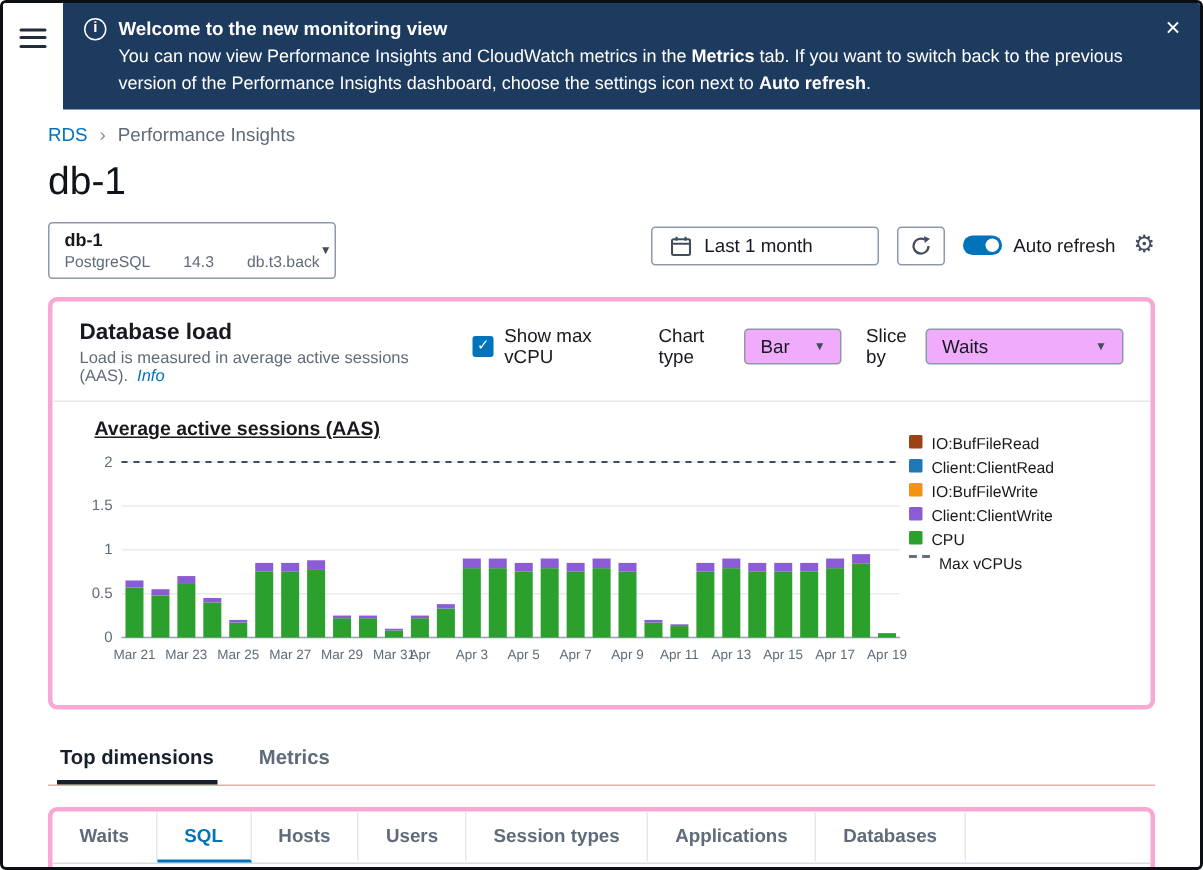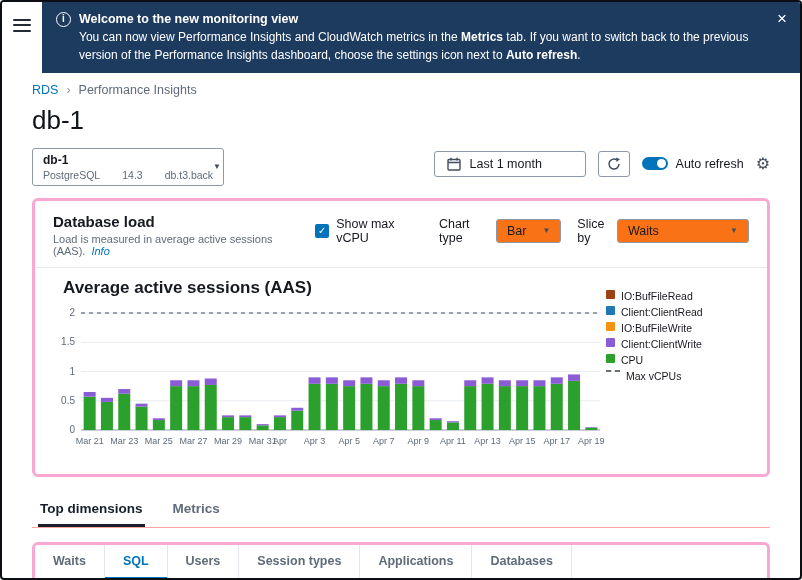--- a/index.html
+++ b/index.html
@@ -45,27 +45,27 @@
   .card { border:3px solid #f9a8d4; border-radius:6px; background:#fff; }
   .card-header { display:flex; justify-content:space-between; align-items:flex-start; padding:12px 18px 10px 18px; }
   .panel-title { font-size:15px; font-weight:700; }
   .panel-sub { font-size:11px; color:#5f6b7a; margin-top:3px; }
   .info-link { color:#0073bb; margin-left:6px; cursor:pointer;font-style:italic; }
   .header-controls { display:flex; align-items:center; gap:16px; font-size:12.5px; padding-top:4px; }
   .checkbox-wrap { display:flex; align-items:center; gap:7px; cursor:pointer; }
   .checkbox { width:14px; height:14px; background:#0073bb; border-radius:2px; color:#fff; font-size:10px; display:flex; align-items:center; justify-content:center; flex:none; }
   .select-group { display:flex; align-items:center; gap:8px; }
   .select-label { color:#16191f; }
-  .select-box { border:1px solid #8d99a8; border-radius:3px; padding:4px 10px; display:flex; align-items:center; gap:16px; cursor:pointer; background:#f97316; }
+  .select-box { border:1px solid #8d99a8; border-radius:3px; padding:4px 10px; display:flex; align-items:center; gap:16px; cursor:pointer; background:#f0abfc; }
   .select-box.wide { min-width:132px; justify-content:space-between; }
   .divider { border-top:1px solid #e4e8ec; }
 
   .chart-wrap { display:flex; padding:8px 12px 12px 18px; }
   .chart-left { flex:1; }
-  .chart-title { font-size:17px; font-weight:700; margin:2px 0 2px 10px; }
+  .chart-title { font-size:13px; font-weight:700; margin:2px 0 2px 10px;text-decoration:underline; }
   .legend { width:150px; padding-top:14px; display:flex; flex-direction:column; gap:4px; font-size:10.5px; }
   .legend-item { display:flex; align-items:flex-start; gap:6px; }
   .legend-swatch { width:9px; height:9px; border-radius:1px; flex:none; }
   .legend-dash { width:14px; border-top:2px dashed #687078; flex:none; }
 
   .main-tabs { display:flex; gap:26px; margin-top:16px; border-bottom:1px solid #fca5a5; padding:0 6px; }
   .main-tab { padding:8px 2px; font-size:13.5px; font-weight:700; color:#5f6b7a; cursor:pointer; border-bottom:3px solid transparent; }
   .main-tab.active { color:#16202b; border-bottom-color:#16202b; }
 
   .card-bottom { margin-top:14px; border-radius:6px 6px 0 0; border-bottom:none; overflow:hidden; }
@@ -303,20 +303,21 @@
 
     <div class="main-tabs" id="main-tabs">
         <div class="main-tab active">Top dimensions</div>
         <div class="main-tab">Metrics</div>
       </div>
 
     <section class="card card-bottom">
       <div class="dim-tabs" id="dim-tabs">
           <div class="dim-tab">Waits</div>
           <div class="dim-tab active">SQL</div>
+          <div class="dim-tab">Hosts</div>
           <div class="dim-tab">Users</div>
           <div class="dim-tab">Session types</div>
           <div class="dim-tab">Applications</div>
           <div class="dim-tab">Databases</div>
         </div>
 
       <div class="search-row">
         <div class="search-box">
           
           <input type="text" placeholder="Find SQL statements" style="">

